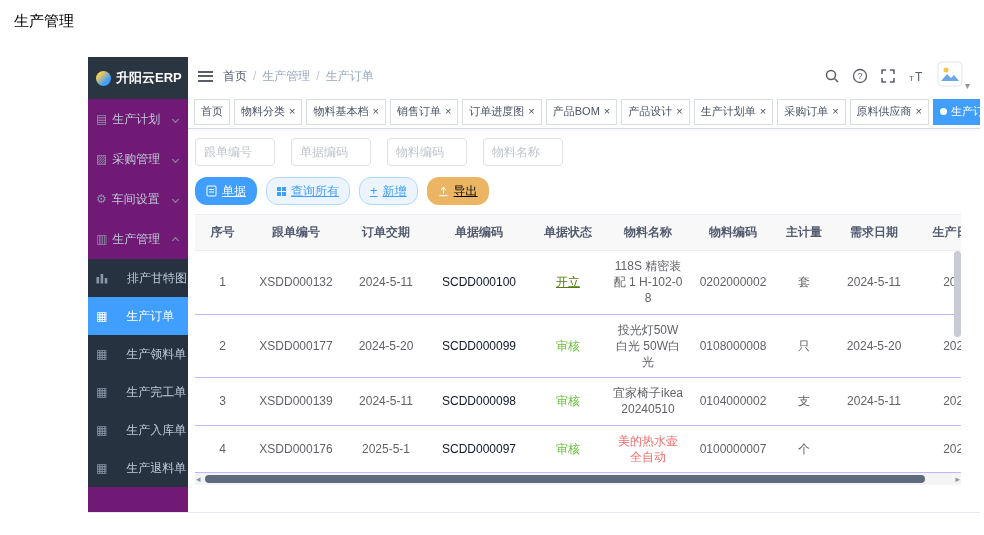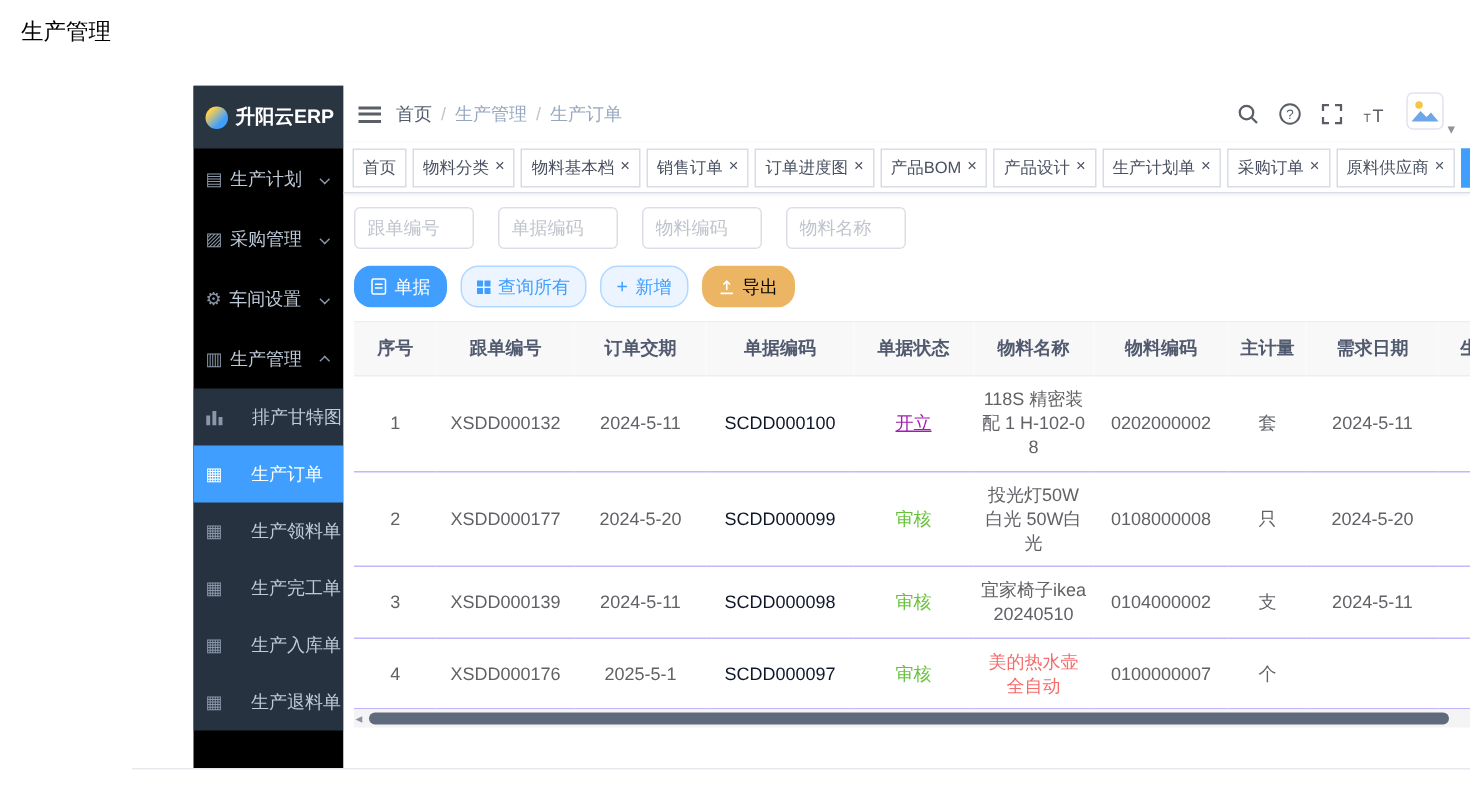--- a/index.html
+++ b/index.html
@@ -6,21 +6,21 @@
   html,body { width:984px; height:535px; background:#fff; overflow:hidden;
     font-family:"Liberation Sans","DejaVu Sans",sans-serif; }
   .stage { position:relative; width:984px; height:535px; background:#fff; }
 
   .page-title { position:absolute; left:14px; top:12px; font-size:15px; color:#000; }
 
   .app { position:absolute; left:88px; top:57px; width:892px; height:456px;
     display:flex; overflow:hidden; background:#fff; border-bottom:1px solid #e6e9ee; }
 
   
-  .sidebar { width:100px; flex-shrink:0; background:#000000; color:#bfcbd9; font-size:12px; overflow:hidden;margin-left:41px; }
+  .sidebar { width:100px; flex-shrink:0; background:#701a75; color:#bfcbd9; font-size:12px; overflow:hidden; }
   .logo { height:42px; display:flex; align-items:center; gap:5px; padding:0 0 0 8px;
     color:#fff; font-weight:bold; font-size:13px; background:#2a3542; white-space:nowrap; }
   .logo-icon { width:15px; height:15px; border-radius:50%; flex-shrink:0;
     background:linear-gradient(135deg,#ffd04b 20%,#409eff 70%); }
   .menu-item { height:40px; display:flex; align-items:center; gap:5px; padding:0 8px; cursor:pointer; white-space:nowrap; }
   .micon { font-size:12px; line-height:1; color:#8a97a8; flex-shrink:0; }
   .menu-label { flex:1; }
   .chev { width:5px; height:5px; border-right:1px solid #8a97a8; border-bottom:1px solid #8a97a8;
     transform:rotate(45deg); margin-right:2px; flex-shrink:0; }
   .chev.up { transform:rotate(-135deg); margin-top:3px; }
@@ -62,40 +62,40 @@
     padding:0 8px; font-size:12px; color:#606266; outline:none; }
   .f-input::placeholder { color:#bfc4cc; }
   .f-select { width:76px; height:28px; border:1px solid #dcdfe6; border-radius:4px;
     padding:0 8px; font-size:12px; color:#bfc4cc; display:flex; align-items:center;
     justify-content:space-between; cursor:pointer; }
   .f-select .chev { border-color:#c0c4cc; margin-top:-2px; }
 
   
   .toolbar { display:flex; align-items:center; gap:9px; padding:2px 7px 9px; }
   .btn { height:28px; padding:0 10px; border-radius:12px; border:1px solid transparent;
-    font-size:12px; display:inline-flex; align-items:center; gap:5px; cursor:pointer; white-space:nowrap; }
+    font-size:12px; display:inline-flex; align-items:center; gap:5px; cursor:pointer; white-space:nowrap;text-decoration:underline; }
   .btn-primary { background:#409eff; color:#fff; }
   .btn-plain { background:#ecf5ff; color:#409eff; border-color:#b3d8ff; }
   .btn-warning { background:#ebb563; color:#000000; }
   .grid-glyph { width:9px; height:9px; display:inline-block;
     background-image:linear-gradient(currentColor,currentColor),linear-gradient(currentColor,currentColor),
       linear-gradient(currentColor,currentColor),linear-gradient(currentColor,currentColor);
     background-size:4px 4px; background-position:0 0,5px 0,0 5px,5px 5px; background-repeat:no-repeat; }
   .plus-glyph::before { content:"+"; font-size:13px; line-height:1; }
 
   
   .table-wrap { position:relative; margin:0 7px; width:766px; overflow:hidden; }
   table { border-collapse:collapse; table-layout:fixed; width:800px; font-size:12px;
     color:#606266; text-align:center; border-top:1px solid #ebeef5; }
   th { height:36px; background:#f8f8f9; color:#515a6e; font-weight:bold;
     border-bottom:1px solid #ebeef5; padding:0 2px; white-space:nowrap; overflow:hidden; }
   td { border-bottom:1px solid #c4b5fd; padding:7px 5px; line-height:1.35; vertical-align:middle;
     word-break:break-all; }
   .link { color:#0f172a; cursor:pointer; }
-  .status-open { color:#a21caf;text-decoration:underline; }
+  .status-open { color:#4d7c0f;text-decoration:underline; }
   .status-ok { color:#67c23a; }
   .text-danger { color:#f56c6c; }
   .vscroll { position:absolute; top:37px; right:0; width:7px; height:86px;
     background:#c6cbd4; border-radius:4px; cursor:pointer; }
 
   .hscroll { position:relative; margin:0 7px; width:766px; height:12px; background:#f4f4f5; }
   .hscroll-thumb { position:absolute; left:10px; right:36px; top:2px; height:8px;
     background:#5f6b7d; border-radius:4px; cursor:pointer; }
   .hs-arrow { position:absolute; top:0; font-size:9px; line-height:12px; color:#8a93a5; cursor:pointer; }
   .hs-arrow.left { left:1px; }

